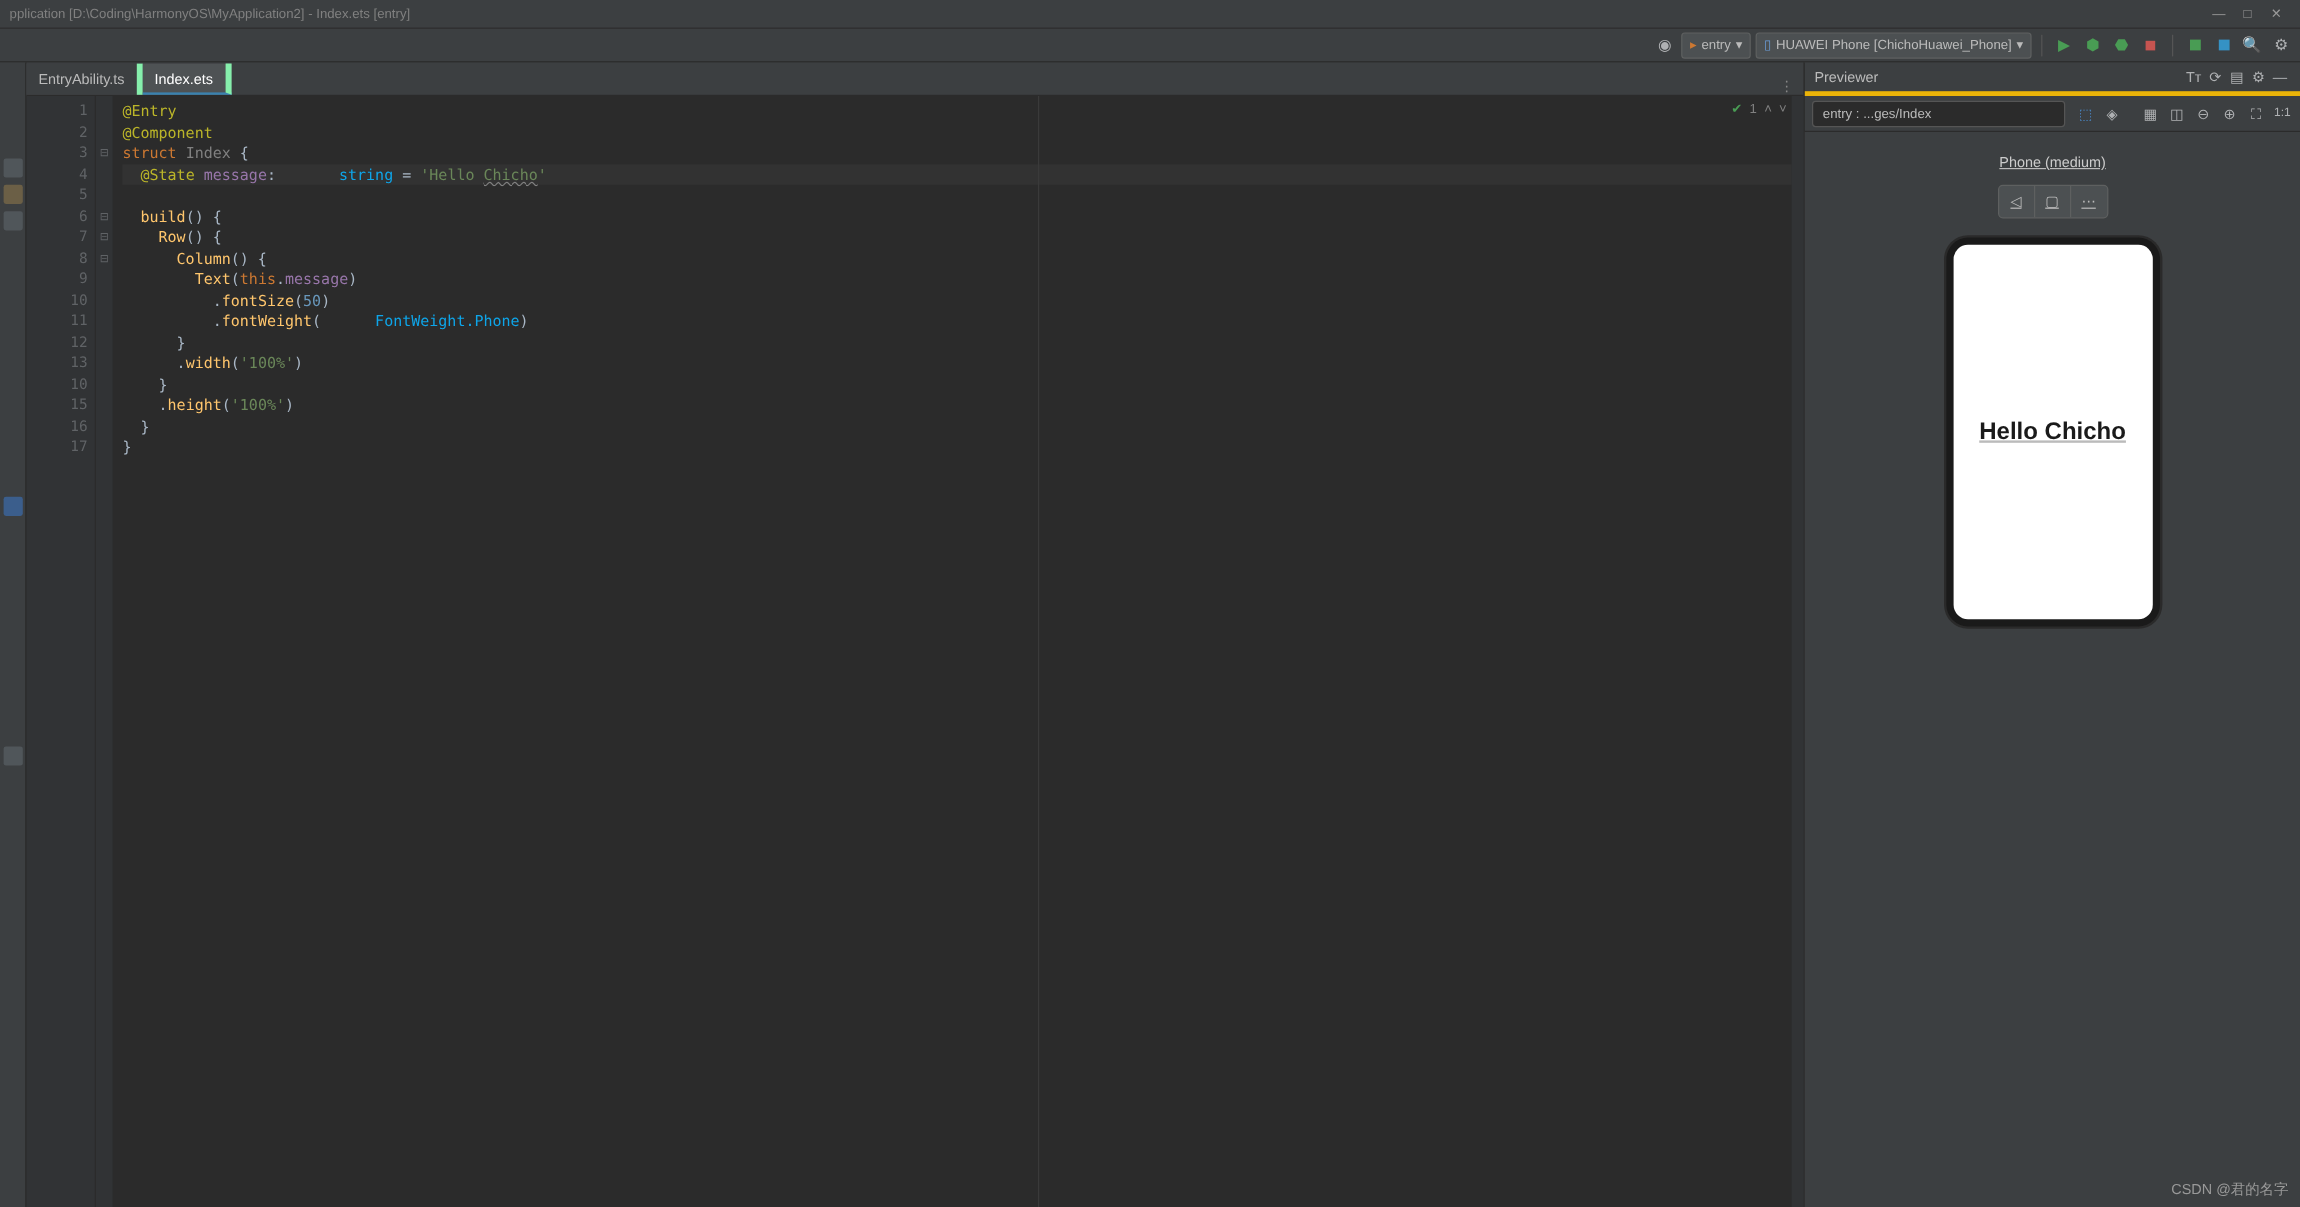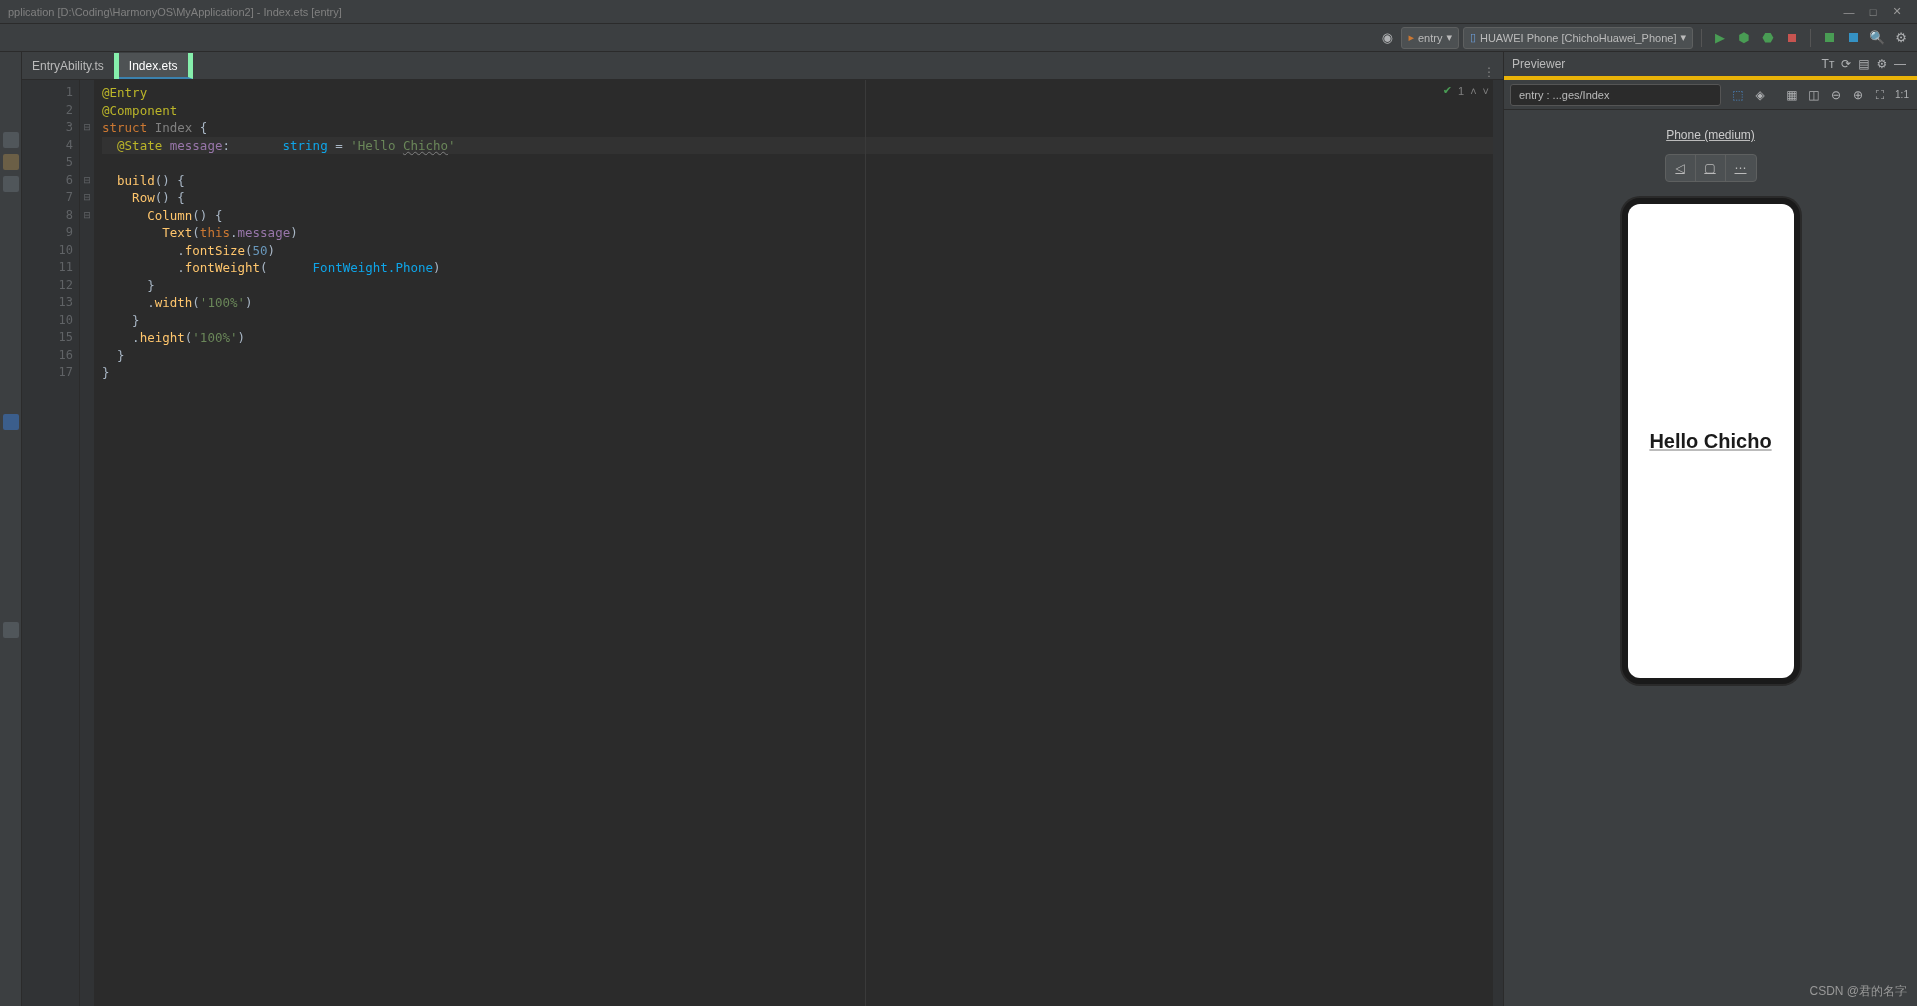--- a/index.html
+++ b/index.html
@@ -124,21 +124,21 @@
 }
 .pv-tb-icon { width: 18px; height: 18px; display:flex; align-items:center; justify-content:center; color:#afb1b3; font-size:12px; }
 .pv-canvas { flex: 1; background: #3c3f41; display: flex; flex-direction: column; align-items: center; padding-top: 18px; text-decoration: underline; }
 .device-label { color: #ccc; font-size: 12px; margin-bottom: 12px; }
 .device-controls {
   display: flex; gap: 0; margin-bottom: 16px; background: #4c5052; border: 1px solid #5e6060; border-radius: 4px;
 }
 .dc-btn { width: 30px; height: 26px; display:flex; align-items:center; justify-content:center; color:#bbb; border-right:1px solid #5e6060; }
 .dc-btn:last-child { border-right:none; }
 .phone-frame {
-  width: 178px; height: 486px; background: #1a1a1a; border-radius: 18px; padding: 6px;
+  width: 178px; height: 324px; background: #1a1a1a; border-radius: 18px; padding: 6px;
   box-shadow: 0 0 0 2px #2a2a2a;
 }
 .phone-screen {
   width: 100%; height: 100%; background: #fff; border-radius: 12px;
   display: flex; align-items: center; justify-content: center;
 }
 .phone-text { color: #1a1a1a; font-size: 20px; font-weight: 700; font-family: Arial, sans-serif; }
 .watermark {
   position: fixed; right: 10px; bottom: 6px; color: #999; font-size: 12px;
 }

